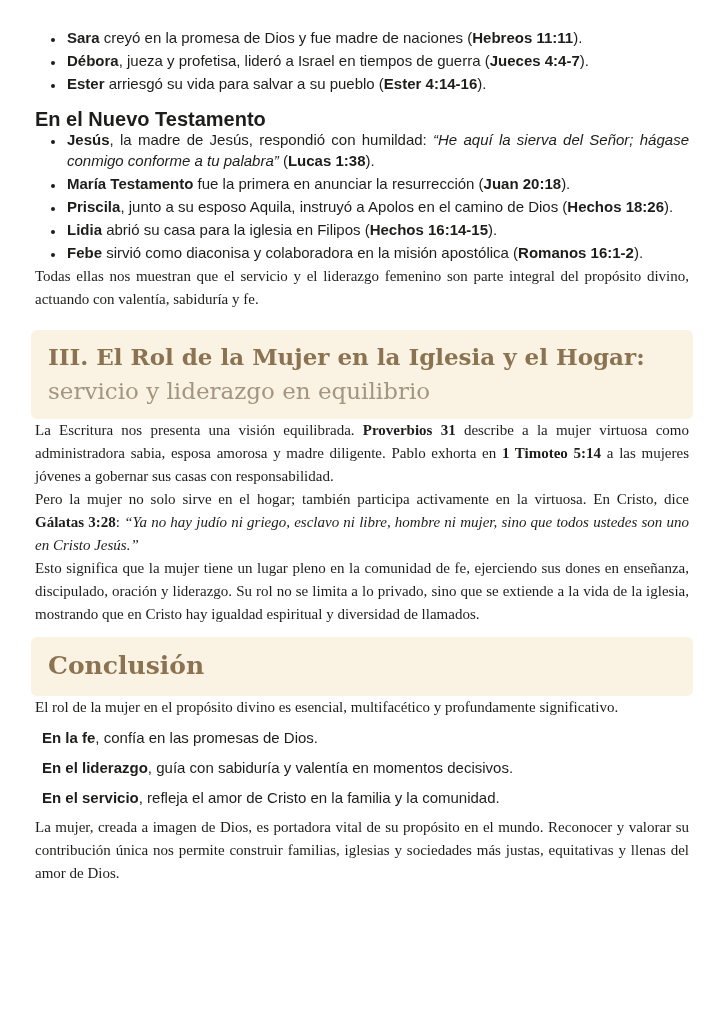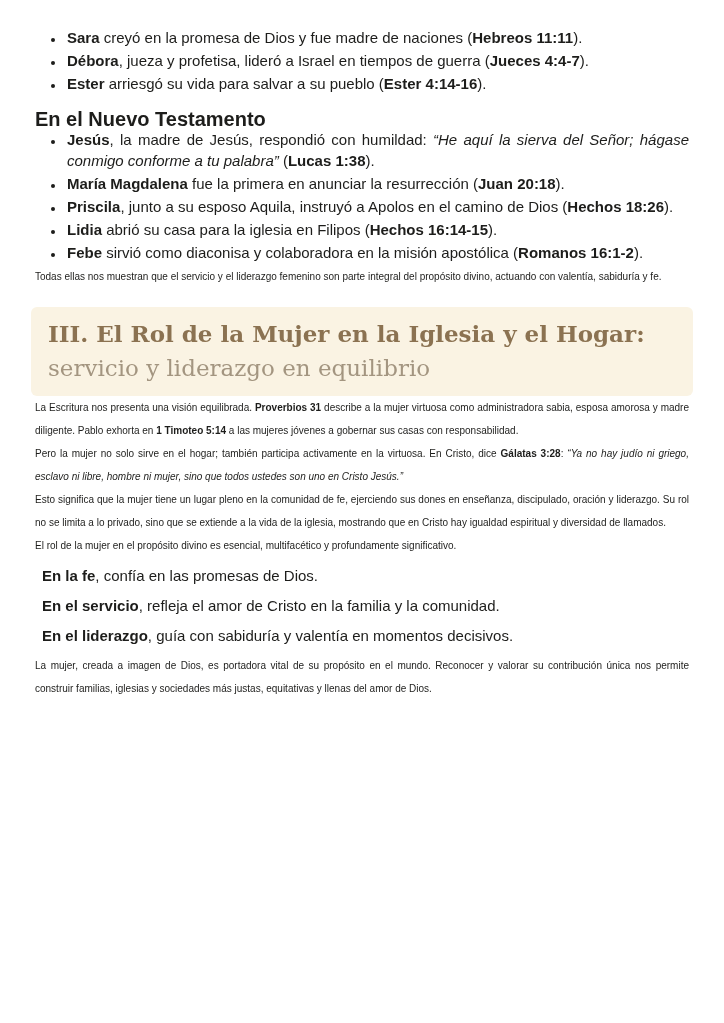--- a/index.html
+++ b/index.html
@@ -30,24 +30,25 @@
     padding: 0 0 0 30px;
     list-style: disc outside;
     font-size: 15px;
     line-height: 21px;
   }
   ul.doc-list li { margin: 0 0 2px 0; padding-left: 2px; }
   ul.doc-list li::marker { font-size: 12px; }
   ul.doc-list.justified li { text-align: justify; }
   
   p.para {
-    font-size: 10px;
+    font-size: 15px;
     line-height: 23px;
     margin: 0;
     text-align: justify;
+    font-family: Liberation Serif, serif;
   }
   .mt-list2   { margin-top: 13px; }
   .mt-todas   { margin-top: 18px; }
   .mt-p       { margin-top: 14px; }
   .mt-p1      { margin-top: 19px; }
   .mt-rol     { margin-top: 14px; }
   .mt-lines   { margin-top: 14px; }
   
   h3.sub-heading {
     font-size: 20px;
@@ -107,43 +108,46 @@
   <ul class="doc-list">
     <li><span class="seg-b">Sara</span><span> creyó en la promesa de Dios y fue madre de naciones (</span><span class="seg-b">Hebreos 11:11</span><span>).</span></li>
     <li><span class="seg-b">Débora</span><span>, jueza y profetisa, lideró a Israel en tiempos de guerra (</span><span class="seg-b">Jueces 4:4-7</span><span>).</span></li>
     <li><span class="seg-b">Ester</span><span> arriesgó su vida para salvar a su pueblo (</span><span class="seg-b">Ester 4:14-16</span><span>).</span></li>
   </ul>
 
   <h3 class="sub-heading">En el Nuevo Testamento</h3>
 
   <ul class="doc-list justified mt-list2">
     <li><span class="seg-b">Jesús</span><span>, la madre de Jesús, respondió con humildad: </span><span class="seg-i">“He aquí la sierva del Señor; hágase conmigo conforme a tu palabra”</span><span> (</span><span class="seg-b">Lucas 1:38</span><span>).</span></li>
-    <li><span class="seg-b">María Magdalena</span><span> fue la primera en anunciar la resurrección (</span><span class="seg-b">Juan 20:18</span><span>).</span></li>
+    <li><span class="seg-b">María Testamento</span><span> fue la primera en anunciar la resurrección (</span><span class="seg-b">Juan 20:18</span><span>).</span></li>
     <li><span class="seg-b">Priscila</span><span>, junto a su esposo Aquila, instruyó a Apolos en el camino de Dios (</span><span class="seg-b">Hechos 18:26</span><span>).</span></li>
     <li><span class="seg-b">Lidia</span><span> abrió su casa para la iglesia en Filipos (</span><span class="seg-b">Hechos 16:14-15</span><span>).</span></li>
     <li><span class="seg-b">Febe</span><span> sirvió como diaconisa y colaboradora en la misión apostólica (</span><span class="seg-b">Romanos 16:1-2</span><span>).</span></li>
   </ul>
 
   <p class="para mt-todas"><span>Todas ellas nos muestran que el servicio y el liderazgo femenino son parte integral del propósito divino, actuando con valentía, sabiduría y fe.</span></p>
 
   <div class="heading-box">
     <div class="box-title">III. El Rol de la Mujer en la Iglesia y el Hogar:</div>
     <div class="box-subtitle">servicio y liderazgo en equilibrio</div>
   </div>
 
   <p class="para mt-p1"><span>La Escritura nos presenta una visión equilibrada. </span><span class="seg-b">Proverbios 31</span><span> describe a la mujer virtuosa como administradora sabia, esposa amorosa y madre diligente. Pablo exhorta en </span><span class="seg-b">1 Timoteo 5:14</span><span> a las mujeres jóvenes a gobernar sus casas con responsabilidad.</span></p>
 
   <p class="para mt-p"><span>Pero la mujer no solo sirve en el hogar; también participa activamente en la virtuosa. En Cristo, dice </span><span class="seg-b">Gálatas 3:28</span><span>: </span><span class="seg-i">“Ya no hay judío ni griego, esclavo ni libre, hombre ni mujer, sino que todos ustedes son uno en Cristo Jesús.”</span></p>
 
   <p class="para mt-p"><span>Esto significa que la mujer tiene un lugar pleno en la comunidad de fe, ejerciendo sus dones en enseñanza, discipulado, oración y liderazgo. Su rol no se limita a lo privado, sino que se extiende a la vida de la iglesia, mostrando que en Cristo hay igualdad espiritual y diversidad de llamados.</span></p>
 
+  <div class="heading-box conclusion-box">
+    <div class="box-title">Conclusión</div>
+  </div>
 
   <p class="para mt-rol"><span>El rol de la mujer en el propósito divino es esencial, multifacético y profundamente significativo.</span></p>
 
   <div class="emphasis-lines mt-lines">
     <p class="line"><span class="seg-b">En la fe</span><span>, confía en las promesas de Dios.</span></p>
+    <p class="line"><span class="seg-b">En el liderazgo</span><span>, guía con sabiduría y valentía en momentos decisivos.</span></p>
     <p class="line"><span class="seg-b">En el servicio</span><span>, refleja el amor de Cristo en la familia y la comunidad.</span></p>
-    <p class="line"><span class="seg-b">En el liderazgo</span><span>, guía con sabiduría y valentía en momentos decisivos.</span></p>
   </div>
 
   <p class="para mt-p"><span>La mujer, creada a imagen de Dios, es portadora vital de su propósito en el mundo. Reconocer y valorar su contribución única nos permite construir familias, iglesias y sociedades más justas, equitativas y llenas del amor de Dios.</span></p>
 
 </div>
 
 </body></html>

